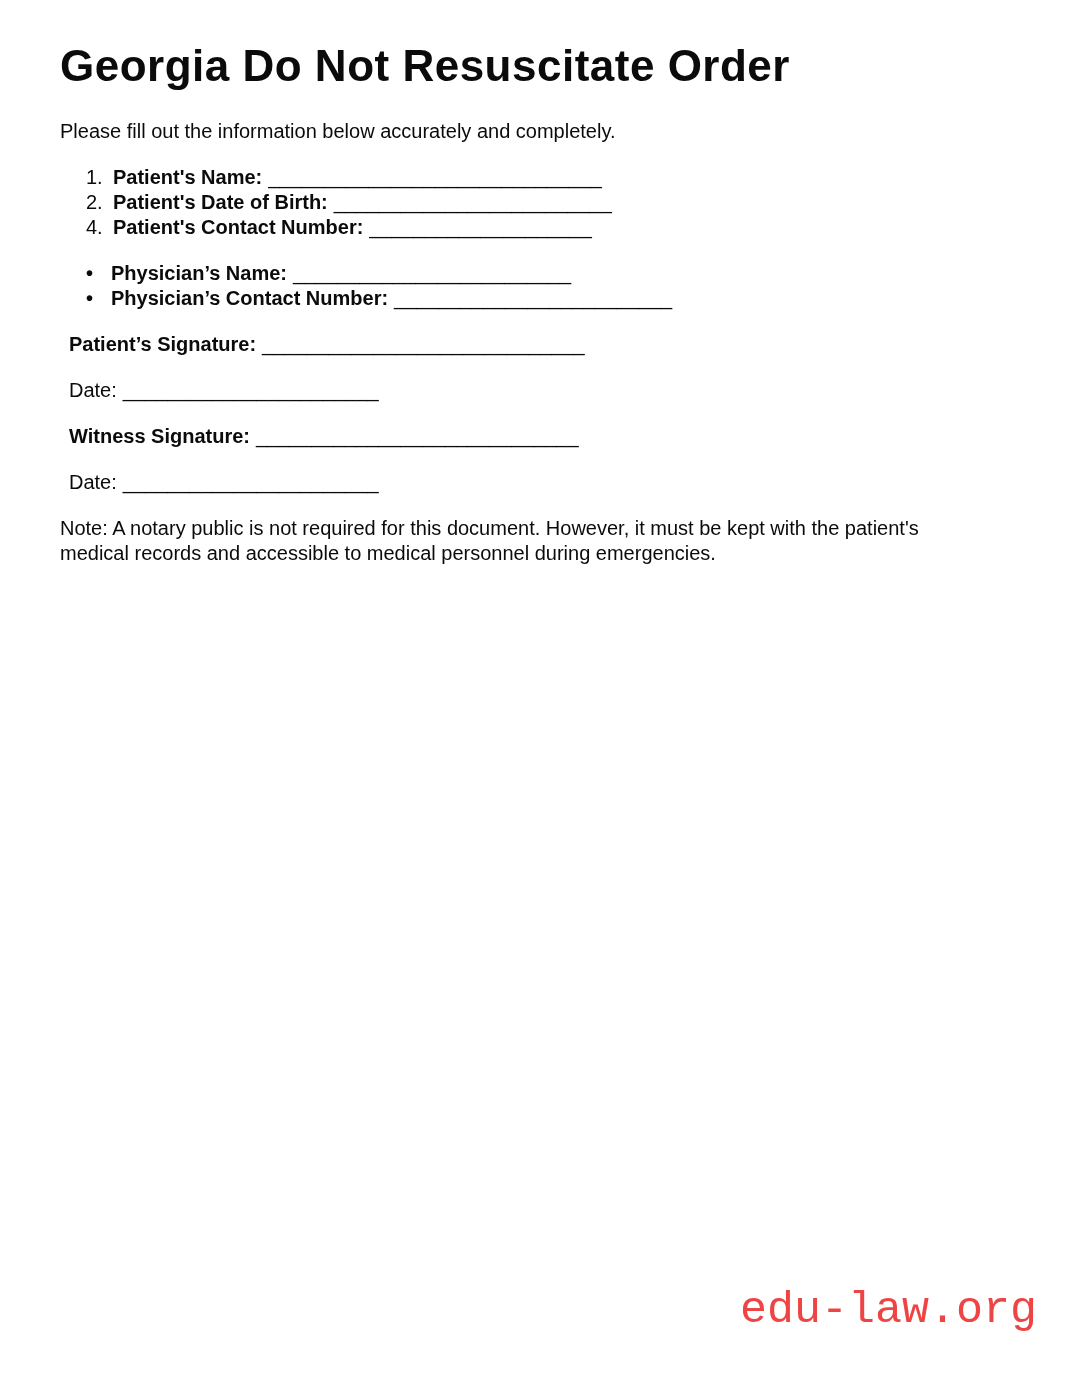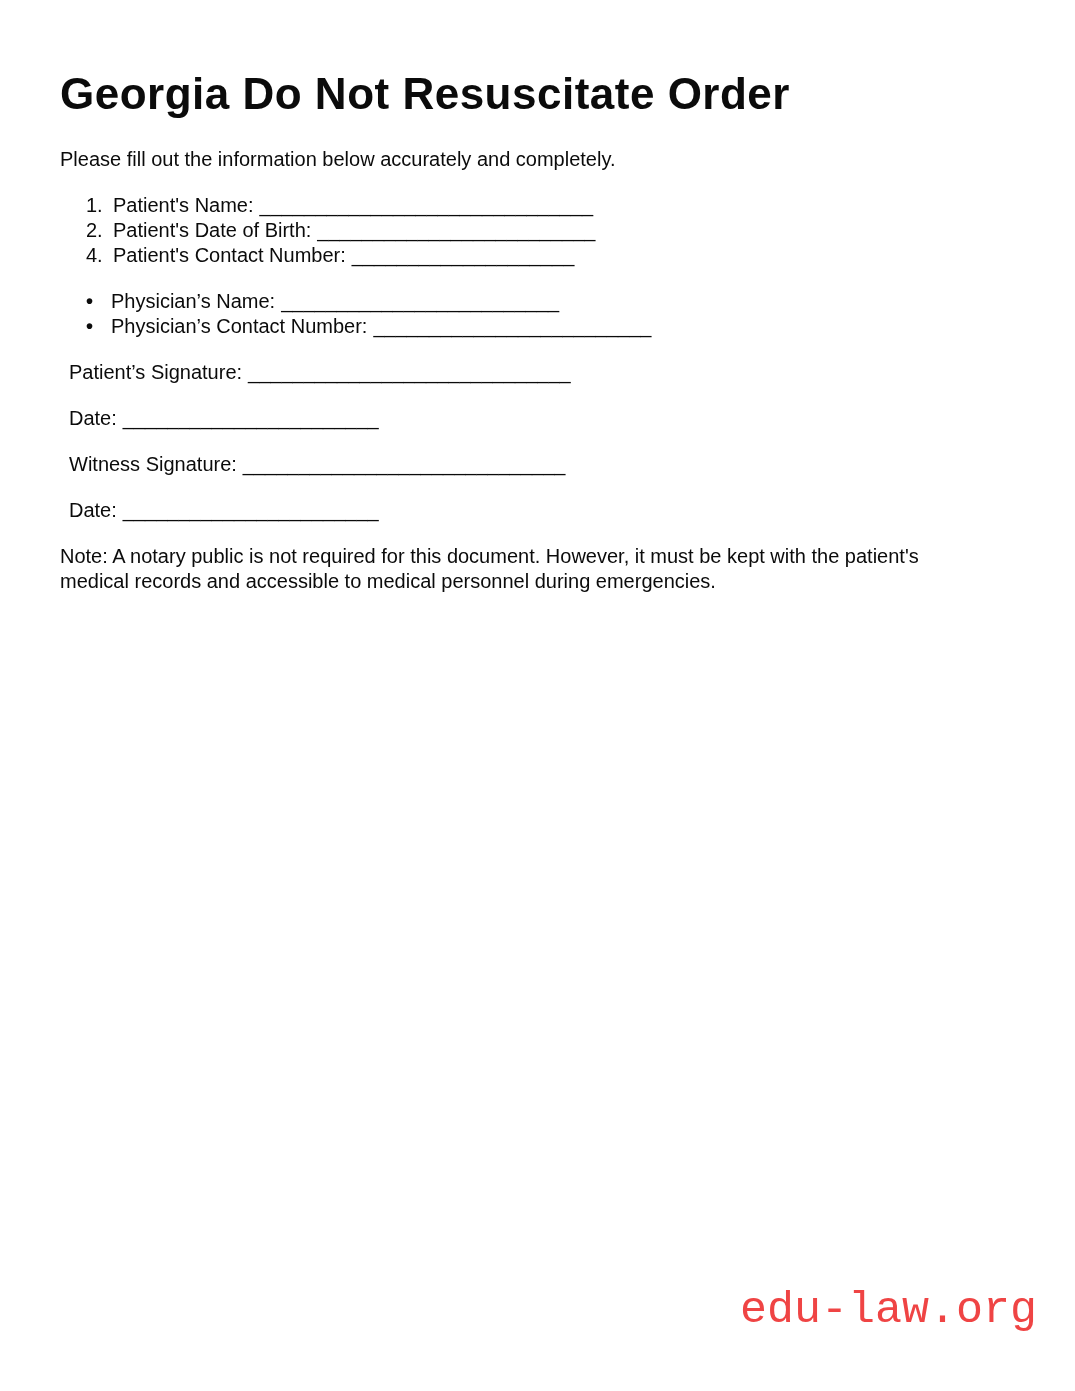--- a/index.html
+++ b/index.html
@@ -10,21 +10,21 @@
     font-family: "Liberation Sans", "DejaVu Sans", sans-serif;
     color: #0b0b0b;
     position: relative;
     overflow: hidden;
   }
   .page {
     position: absolute;
     top: 0; left: 0;
     width: 1075px;
     height: 1362px;
-    padding: 68px 60px 0 60px;
+    padding: 40px 60px 0 60px;
   }
   .doc { width: 895px; }
   h1.title {
     font-size: 44px;
     line-height: 1.2;
     font-weight: bold;
     letter-spacing: 0.5px;
     margin: 0 0 26px 0;
   }
   p.para {
@@ -45,21 +45,21 @@
     display: inline-block;
     min-width: 22px;
     margin-right: 5px;
   }
   .bullet {
     display: inline-block;
     min-width: 14px;
     margin-right: 11px;
     font-weight: bold;
   }
-  .fl { font-weight: normal; text-align: center; }
+  .fl { font-weight: bold; text-align: center; }
   .line {
     margin-left: 6px;
     letter-spacing: 0;
     white-space: nowrap;
   }
   p.sig {
     font-size: 20px;
     line-height: 25px;
     margin: 21px 9px;
   }

